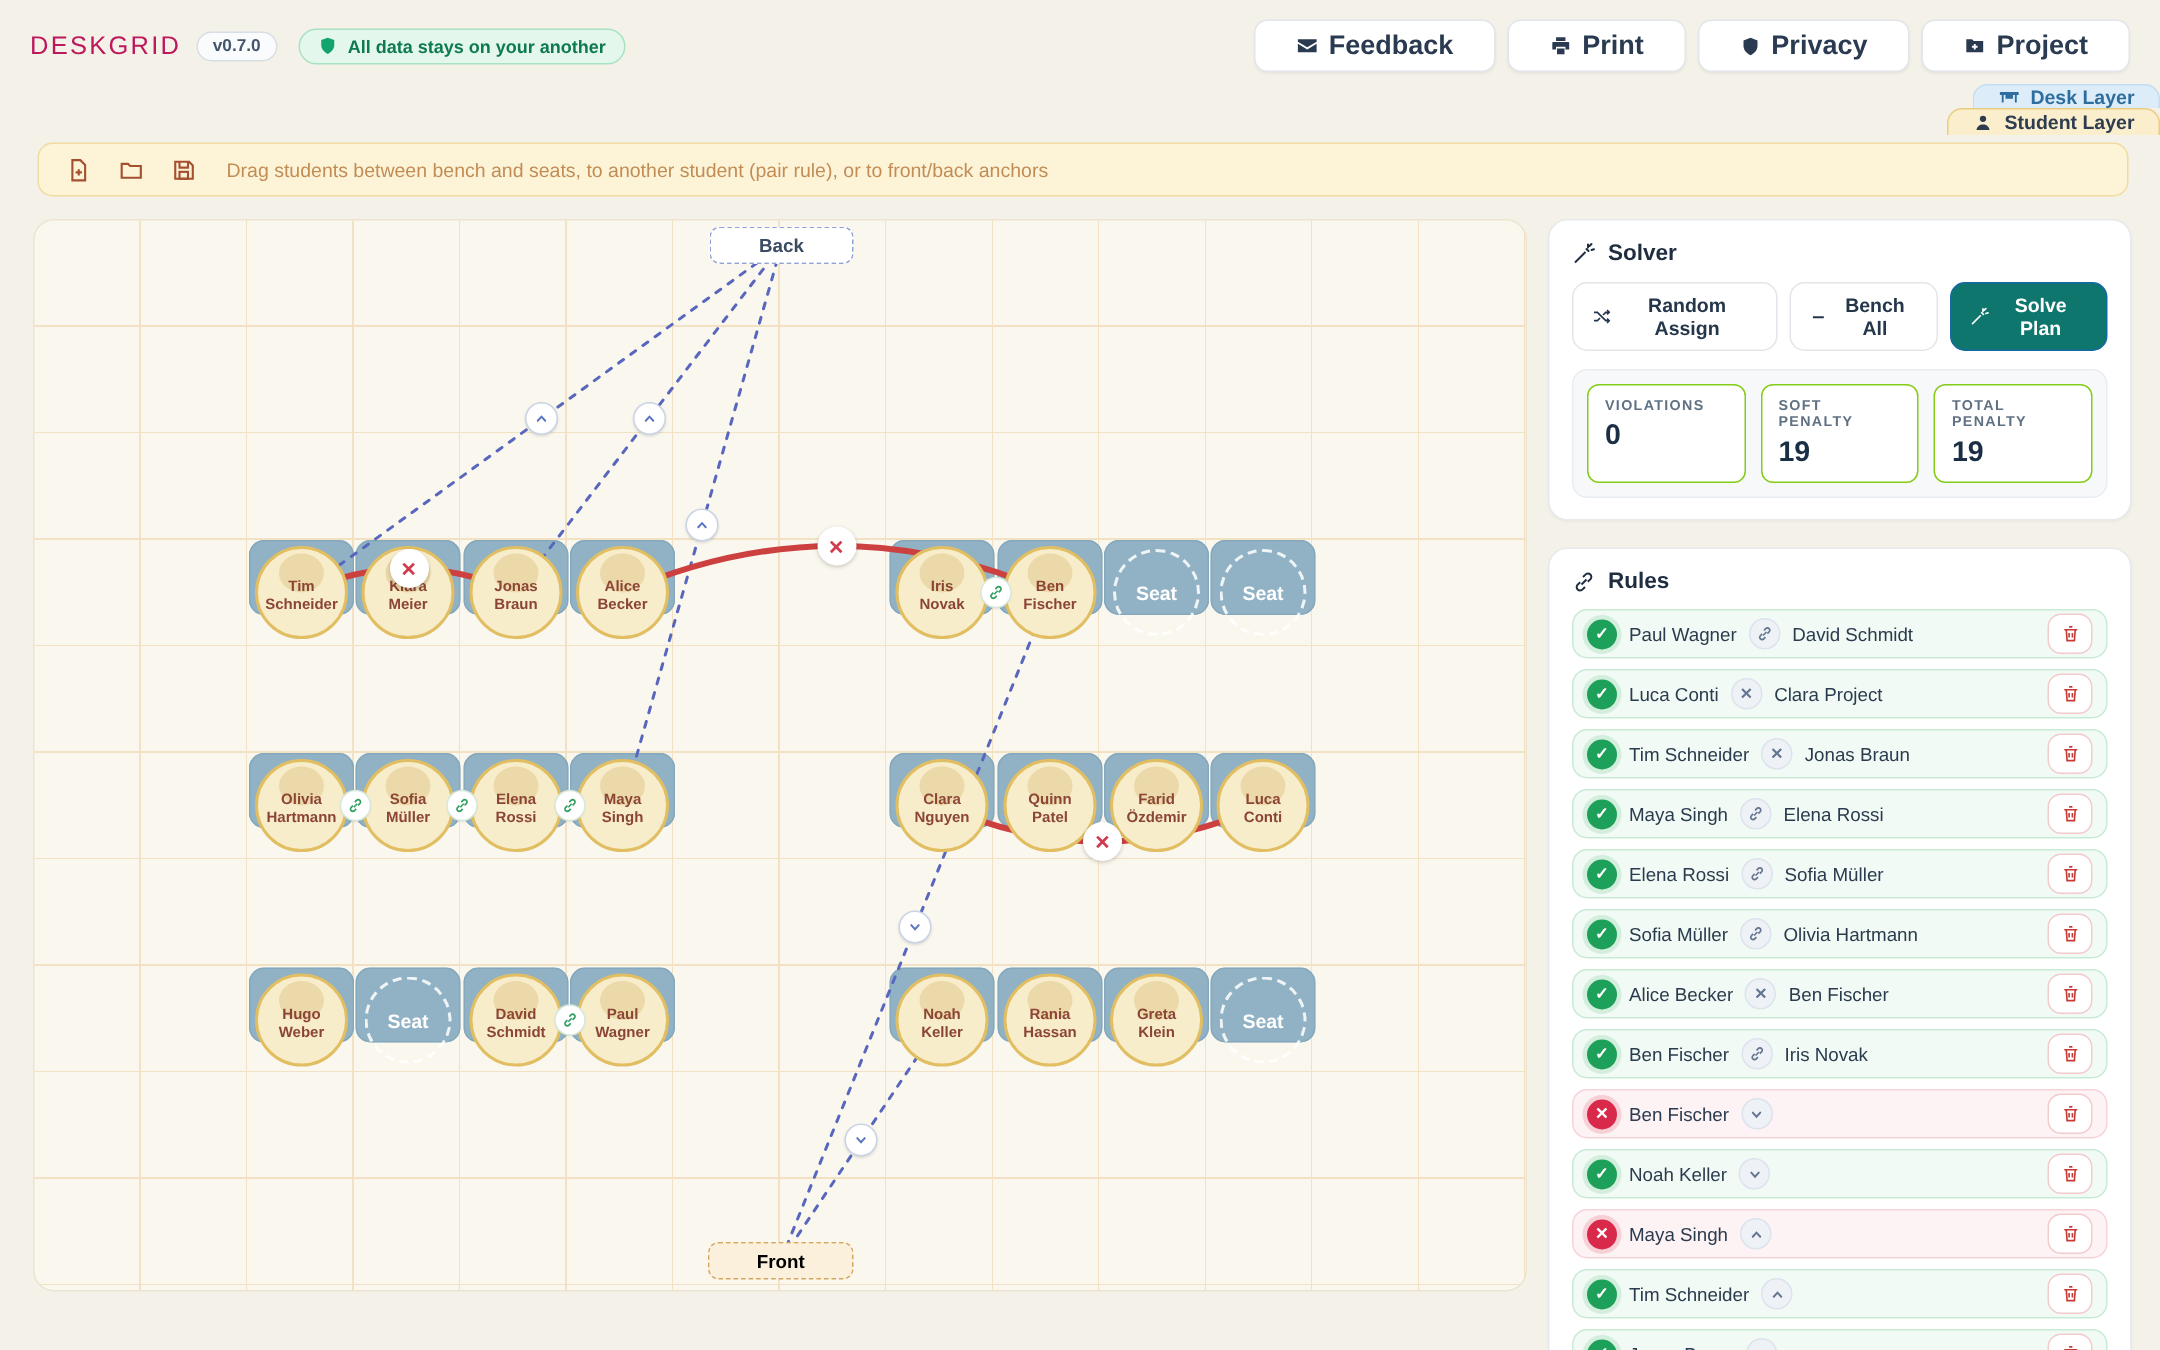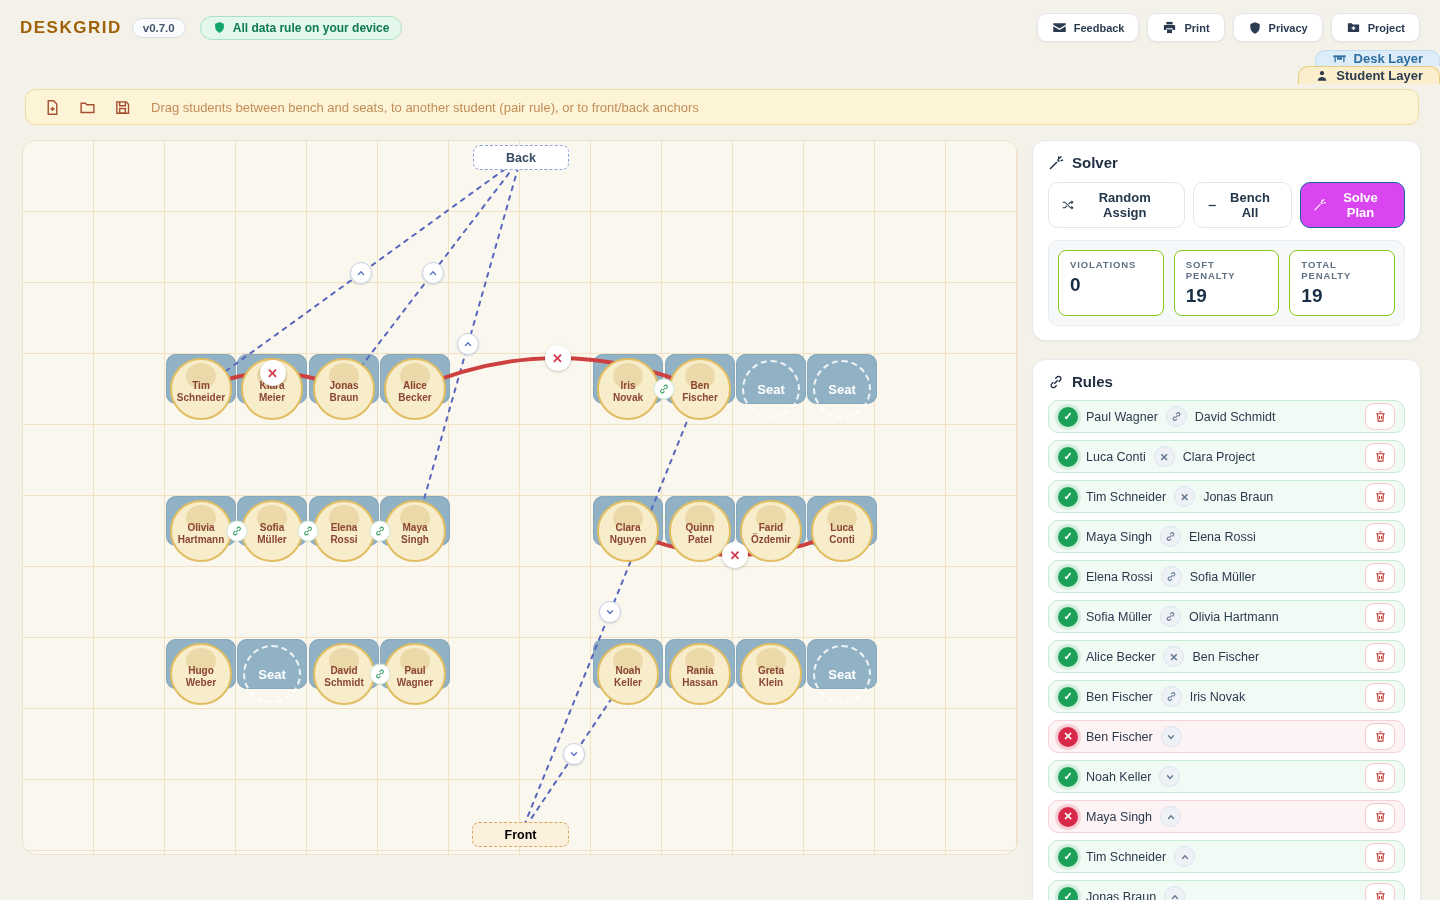--- a/index.html
+++ b/index.html
@@ -2,25 +2,25 @@
 <html><head>
 <meta charset="utf-8">
 <style>
   * { margin:0; padding:0; box-sizing:border-box; }
   html,body { width:1440px; height:900px; overflow:hidden; }
   body { background:#F4F1E8; font-family:"Liberation Sans", sans-serif; color:#22334A; }
   svg.ic { display:inline-block; vertical-align:middle; }
 
   
   .hdr { display:flex; align-items:center; padding:13px 20px 8px 20px; }
-  .app-title { font-size:17px; font-weight:700; letter-spacing:1.5px; color:#a16207; }
+  .app-title { font-size:17px; font-weight:400; letter-spacing:1.5px; color:#be185d; }
   .ver-pill { margin-left:10px; font-size:11.5px; font-weight:600; color:#44566B; background:#FAFBFC; border:1px solid #D8DEE5; border-radius:999px; padding:3px 10px; }
   .priv-pill { margin-left:14px; display:flex; align-items:center; gap:7px; font-size:12px; font-weight:700; color:#0E7A4F; background:#E4F7EC; border:1px solid #A9E2C2; border-radius:999px; padding:4px 12px; }
   .hdr-right { margin-left:auto; display:flex; gap:8px; }
-  .hbtn { display:flex; align-items:center; gap:7px; background:#fff; border:1px solid #E2E6EB; border-radius:9px; padding:6px 14px; font-size:11px; font-weight:600; color:#2A3A50; box-shadow:0 1px 2px rgba(0,0,0,.05); cursor:pointer; font-family:inherit; }
+  .hbtn { display:flex; align-items:center; gap:7px; background:#fff; border:1px solid #E2E6EB; border-radius:9px; padding:6px 27px; font-size:18px; font-weight:600; color:#2A3A50; box-shadow:0 1px 2px rgba(0,0,0,.05); cursor:pointer; font-family:inherit; }
 
   
   .tabs { display:flex; align-items:flex-end; margin-left:12px; height:34px;flex-direction:column; }
   .tab { display:flex; align-items:center; gap:7px; padding:0 16px; font-size:13px; font-weight:700; border-radius:10px 10px 0 0; cursor:pointer; }
   .tab-desk { height:29px; background:#DCEDF9; border:1px solid #C2DDF1; border-bottom:0; color:#2E6E9E; }
   .tab-student { height:34px; background:#FAEECD; border:1px solid #E9CD7F; border-bottom:0; color:#2E3C50; margin-left:2px; }
 
   
   .hint { margin:5px 21px 0 25px; height:36px; background:#FDF4D8; border:1px solid #F0DCA0; border-radius:10px; display:flex; align-items:center; gap:6px; padding:0 12px; }
   .hint .tbtn { background:transparent; border:0; cursor:pointer; color:#A4502F; padding:4px 6px; }
@@ -48,21 +48,21 @@
   .b-link { width:19px; height:19px; box-shadow:0 0 0 1px #D6E8DB, 0 1px 2px rgba(0,0,0,.15); color:#2F9E5F; }
   .b-chev { width:22px; height:22px; border:1px solid #C9D4E6; box-shadow:0 1px 2px rgba(0,0,0,.12); color:#5B74C4; }
 
   
   .rcol { width:389px; display:flex; flex-direction:column; }
   .card { background:#fff; border:1px solid #E7E9EC; border-radius:13px; box-shadow:0 1px 2px rgba(0,0,0,.04); }
   .solver-card { padding:13px 15px 14px; }
   .card-title { display:flex; align-items:center; gap:8px; font-size:15px; font-weight:800; color:#1F2D40; }
   .sbtns { display:flex; gap:8px; margin-top:11px; }
   .sbtn { display:flex; align-items:center; gap:3px; background:#fff; border:1px solid #E2E6EA; border-radius:10px; padding:7px 12px; font-size:13px; font-weight:600; color:#24364A; cursor:pointer; font-family:inherit; }
-  .sbtn.primary { background:#d946ef; border-color:#1569A2; color:#fff; }
+  .sbtn.primary { background:#0f766e; border-color:#1569A2; color:#fff; }
   .stats { display:flex; gap:10px; margin-top:12px; background:#F6F8FA; border:1px solid #E9EDF1; border-radius:10px; padding:9px; }
   .stat { flex:1; background:#fff; border:1px solid #84cc16; border-radius:8px; padding:8px 11px; }
   .stat .lb { font-size:9.5px; font-weight:700; letter-spacing:.9px; color:#5F7182; }
   .stat .vl { font-size:19px; font-weight:700; color:#1A2F45; margin-top:4px; }
 
   .rules-card { margin-top:18px; padding:13px 15px; height:575px; overflow:hidden; }
   .rlist { display:flex; flex-direction:column; gap:7px; margin-top:10px; }
   .rule { display:flex; align-items:center; gap:8px; height:33px; border-radius:10px; padding:0 9px; }
   .rule.ok  { background:#F1FAF4; border:1px solid #C8EBD3; }
   .rule.bad { background:#FDF2F4; border:1px solid #F6D3D9; }
@@ -76,21 +76,21 @@
 </head>
 <body>
 
 <div class="hdr">
   <span class="app-title">DESKGRID</span>
   <span class="ver-pill">v0.7.0</span>
   <span class="priv-pill">
     <svg class="ic" width="13" height="13" viewBox="0 0 24 24" fill="#12A46B">
         <path d="M12 2l8 3v6c0 5-3.5 8.6-8 11-4.5-2.4-8-6-8-11V5z"></path>
       </svg>
-    <span>All data rule on your device</span>
+    <span>All data stays on your another</span>
   </span>
   <div class="hdr-right">
     <button class="hbtn">
       <svg class="ic" width="15" height="15" viewBox="0 0 24 24" fill="#2A3A50">
           <path d="M2 5h20v2.6l-10 6.1L2 7.6z"></path>
           <path d="M2 9.8l10 6.1 10-6.1V19H2z"></path>
         </svg>
       <span>Feedback</span>
     </button>
     <button class="hbtn">

